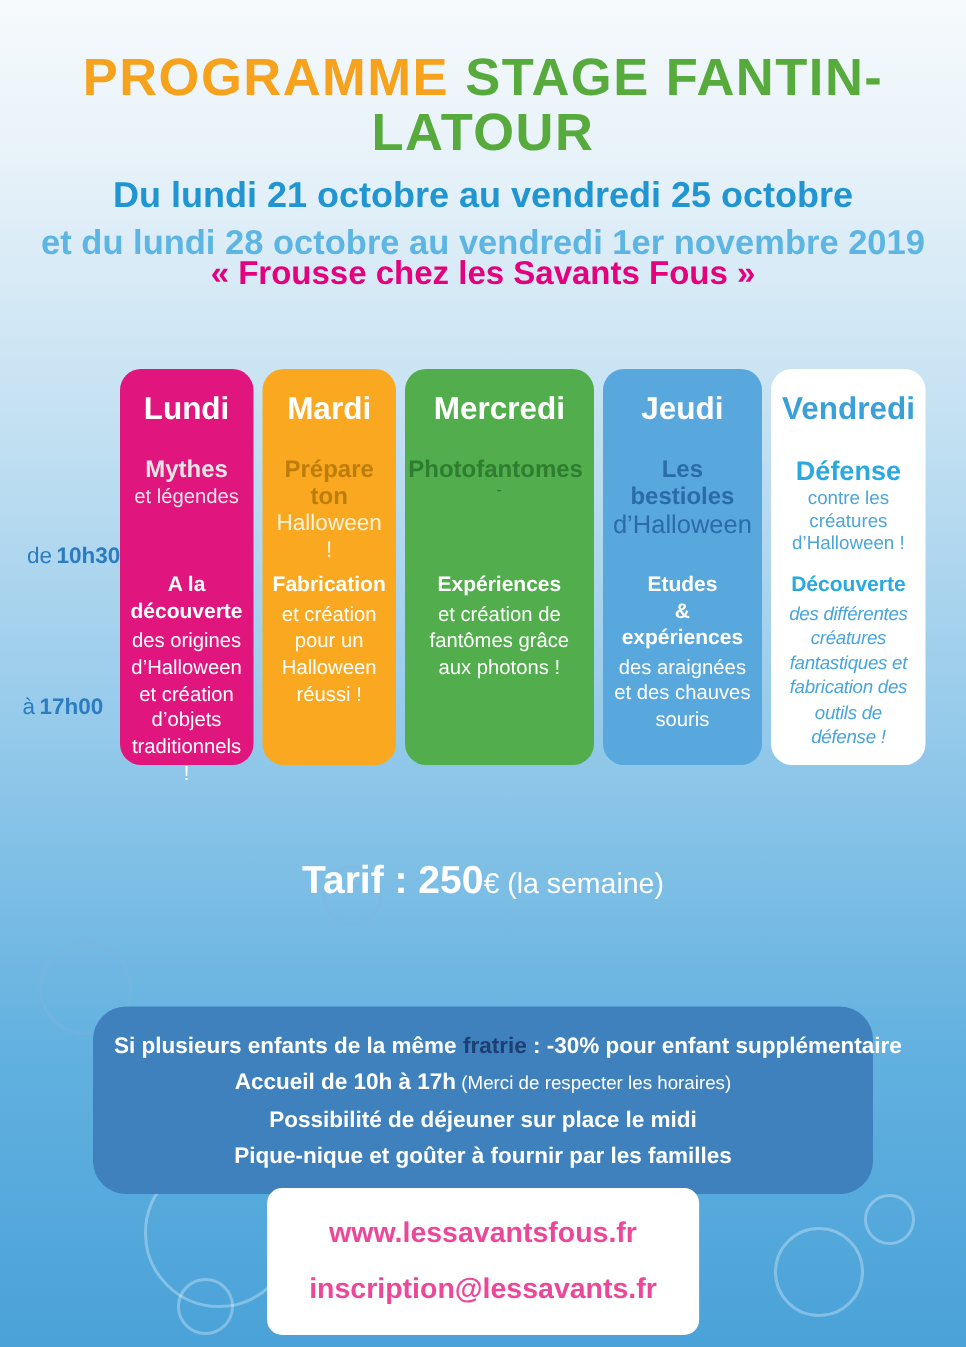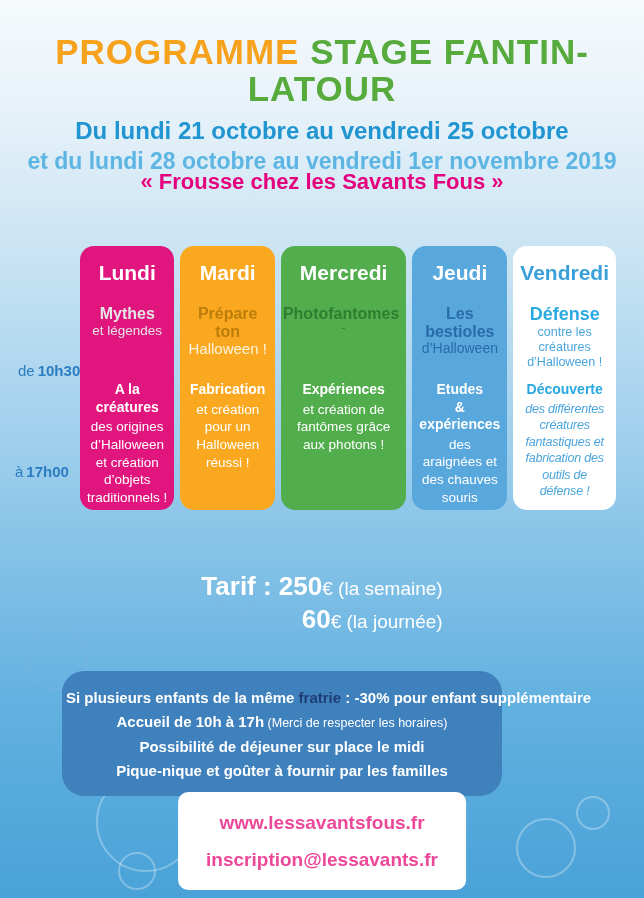--- a/index.html
+++ b/index.html
@@ -40,36 +40,36 @@
   .col-vendredi .day-name { color:#3aa0da; }
   .theme { margin-top:20px; height:76px; }
   .theme-title { font-size:16px; font-weight:bold; line-height:1.1; }
   .theme-sub { font-size:13.5px; line-height:1.2; }
   .col-lundi .theme-title, .col-lundi .theme-sub { color:#e5e5e5; }
   .col-mardi .theme-title { color:#bd7d0b; }
   .col-mardi .theme-sub { color:#fdf3dd; font-size:15px; }
   .col-mercredi .theme-title { color:#2e7d30; white-space:nowrap; margin-left:-5px; }
   .col-mercredi .theme-sub { color:#2e7d30; font-size:11px; line-height:0.8; }
   .col-jeudi .theme-title { color:#2a6ca9; }
-  .col-jeudi .theme-sub { color:#2a6ca9; font-size:14px; }
+  .col-jeudi .theme-sub { color:#2a6ca9; font-size:17px; }
   .col-vendredi .theme-title { color:#29a9e0; font-size:18px; }
   .col-vendredi .theme-sub { color:#4aa5dc; font-size:12.5px; }
   .activity-title { font-size:14px; font-weight:bold; white-space:pre-line; line-height:1.25; }
   .activity-text { font-size:13.5px; line-height:1.32; margin-top:2px; }
   .col-vendredi .activity-title { color:#29a9e0; }
   .col-vendredi .activity-text { color:#4aa5dc; font-size:12.5px; letter-spacing:-0.2px;font-style:italic; }
 
   
   .tarif { top:570px; left:50%; transform:translateX(-50%); text-align:right; color:#fff; line-height:1.25; }
   .tarif .big { font-size:26px; font-weight:bold; }
   .tarif .small { font-size:19px; }
 
   
-  .info-box { top:671px; left:62px; width:440px; background:#3f81bd; border-radius:22px;
-              text-align:center; color:#fff; font-weight:bold; padding:15px 4px 13px; box-sizing:border-box; }
+  .info-box { top:671px; left:62px; width:520px; background:#3f81bd; border-radius:22px;
+              text-align:center; color:#fff; font-weight:bold; padding:15px 14px 13px; box-sizing:border-box; }
   .info-line { font-size:15px; line-height:1.62; white-space:nowrap; }
   .fratrie { color:#1e3e74; }
   .note { font-size:12.5px; font-weight:normal; }
 
   
   .contact-box { top:792px; left:50%; transform:translateX(-50%); background:#fff; border-radius:10px;
                  padding:12px 28px; text-align:center; }
   .contact-line { color:#ec4899; font-weight:bold; font-size:19px; line-height:1.95; white-space:nowrap; }
 </style>
 </head>
@@ -105,21 +105,21 @@
 
   <div class="layer grid">
 
     <div class="col col-lundi" style="background-color: rgb(224, 21, 125);">
       <div class="day-name">Lundi</div>
       <div class="theme">
         <div class="theme-title">Mythes</div>
         <div class="theme-sub">et légendes</div>
       </div>
       <div class="activity">
-        <div class="activity-title">A la créatures</div>
+        <div class="activity-title">A la découverte</div>
         <div class="activity-text">des origines d’Halloween et création d’objets traditionnels !</div>
       </div>
     </div>
 
     <div class="col col-mardi" style="background-color: rgb(249, 168, 31);">
       <div class="day-name">Mardi</div>
       <div class="theme">
         <div class="theme-title">Prépare ton</div>
         <div class="theme-sub">Halloween !</div>
       </div>
@@ -165,23 +165,20 @@
         <div class="activity-text">des différentes créatures fantastiques et fabrication des outils de défense !</div>
       </div>
     </div>
 
   </div>
 
   <div class="layer tarif">
     <div>
       <span class="big">Tarif : 250</span><span class="small">€ (la semaine)</span>
     </div>
-    <div>
-      <span class="big">60</span><span class="small">€ (la journée)</span>
-    </div>
   </div>
 
   <div class="layer info-box">
     <div class="info-line">
       <span>Si plusieurs enfants de la même </span><span class="fratrie">fratrie</span><span> : -30% pour enfant supplémentaire</span>
     </div>
     <div class="info-line">
       <span>Accueil de 10h à 17h</span><span class="note"> (Merci de respecter les horaires)</span>
     </div>
     <div class="info-line">Possibilité de déjeuner sur place le midi</div>

